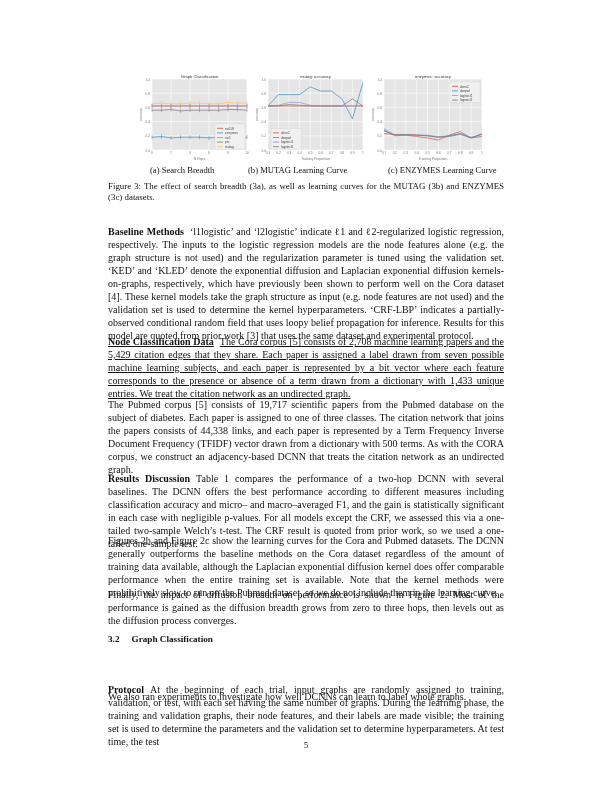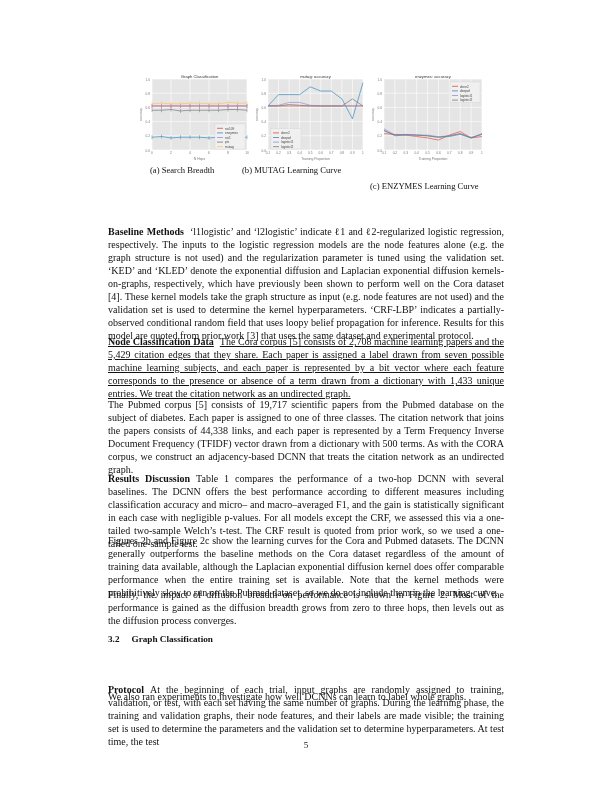--- a/index.html
+++ b/index.html
@@ -227,23 +227,24 @@
           <text x="90" y="19.099999999999998" font-size="3.2" fill="#444" font-family="Liberation Sans, sans-serif">deepwl</text>
           <line x1="82" x2="88" y1="22.5" y2="22.5" stroke="#988ed5" stroke-width="0.8"></line>
           <text x="90" y="23.7" font-size="3.2" fill="#444" font-family="Liberation Sans, sans-serif">logisticl1</text>
           <line x1="82" x2="88" y1="27.099999999999998" y2="27.099999999999998" stroke="#777777" stroke-width="0.8"></line>
           <text x="90" y="28.299999999999997" font-size="3.2" fill="#444" font-family="Liberation Sans, sans-serif">logisticl2</text>
         </svg>
     </div>
   </div>
 
   <div class="subcap" style="left:150px;">(a) Search Breadth</div>
-  <div class="subcap" style="left:242px;text-align:right;">(b) MUTAG Learning Curve</div>
-  <div class="subcap" style="left:370px;margin-top:16px;">(c) ENZYMES Learning Curve</div>
-
+  <div class="subcap" style="left:248px;text-align:right;">(b) MUTAG Learning Curve</div>
+  <div class="subcap" style="left:388px;">(c) ENZYMES Learning Curve</div>
+
+  <div class="caption">Figure 3: The effect of search breadth (3a), as well as learning curves for the MUTAG (3b) and ENZYMES (3c) datasets.</div>
 
   <div class="para" style="top:225px;">
     <span class="runin">Baseline Methods</span><span>‘l1logistic’ and ‘l2logistic’ indicate ℓ1 and ℓ2-regularized logistic regression, respectively. The inputs to the logistic regression models are the node features alone (e.g. the graph structure is not used) and the regularization parameter is tuned using the validation set. ‘KED’ and ‘KLED’ denote the exponential diffusion and Laplacian exponential diffusion kernels-on-graphs, respectively, which have previously been shown to perform well on the Cora dataset [4]. These kernel models take the graph structure as input (e.g. node features are not used) and the validation set is used to determine the kernel hyperparameters. ‘CRF-LBP’ indicates a partially-observed conditional random field that uses loopy belief propagation for inference. Results for this model are quoted from prior work [3] that uses the same dataset and experimental protocol.</span>
   </div>
 
   <div class="para" style="top:335px;text-decoration:underline;">
     <span class="runin">Node Classification Data</span><span>The Cora corpus [5] consists of 2,708 machine learning papers and the 5,429 citation edges that they share. Each paper is assigned a label drawn from seven possible machine learning subjects, and each paper is represented by a bit vector where each feature corresponds to the presence or absence of a term drawn from a dictionary with 1,433 unique entries. We treat the citation network as an undirected graph.</span>
   </div>
 
   <div class="para" style="top:398px;">The Pubmed corpus [5] consists of 19,717 scientific papers from the Pubmed database on the subject of diabetes. Each paper is assigned to one of three classes. The citation network that joins the papers consists of 44,338 links, and each paper is represented by a Term Frequency Inverse Document Frequency (TFIDF) vector drawn from a dictionary with 500 terms. As with the CORA corpus, we construct an adjacency-based DCNN that treats the citation network as an undirected graph.</div>

